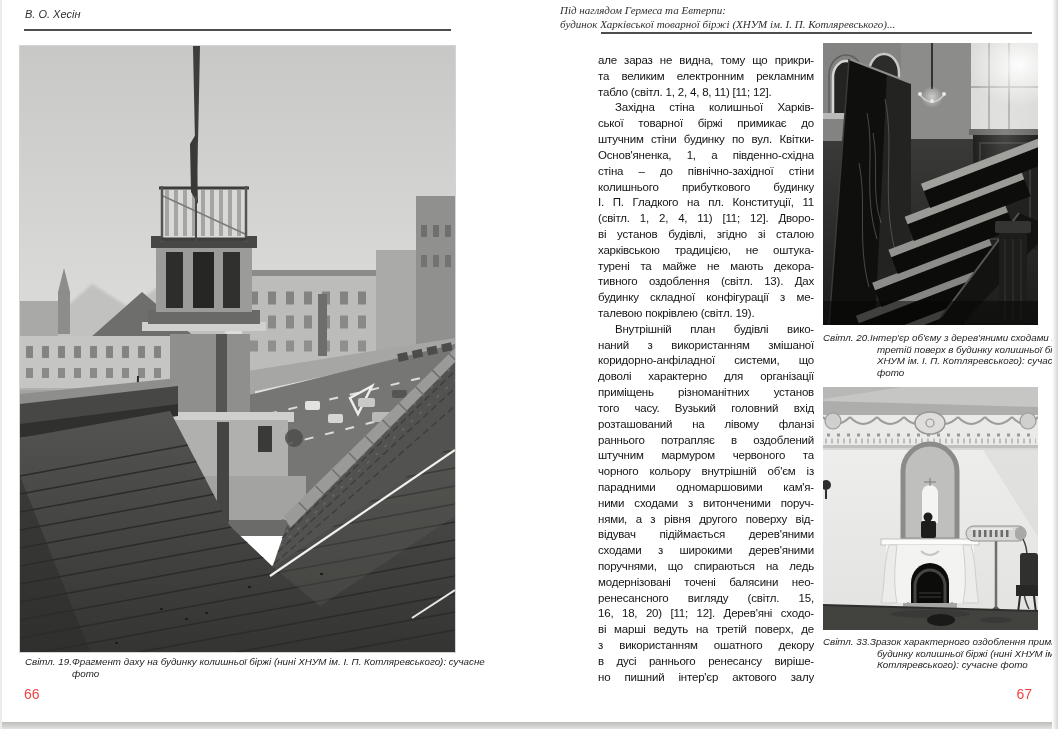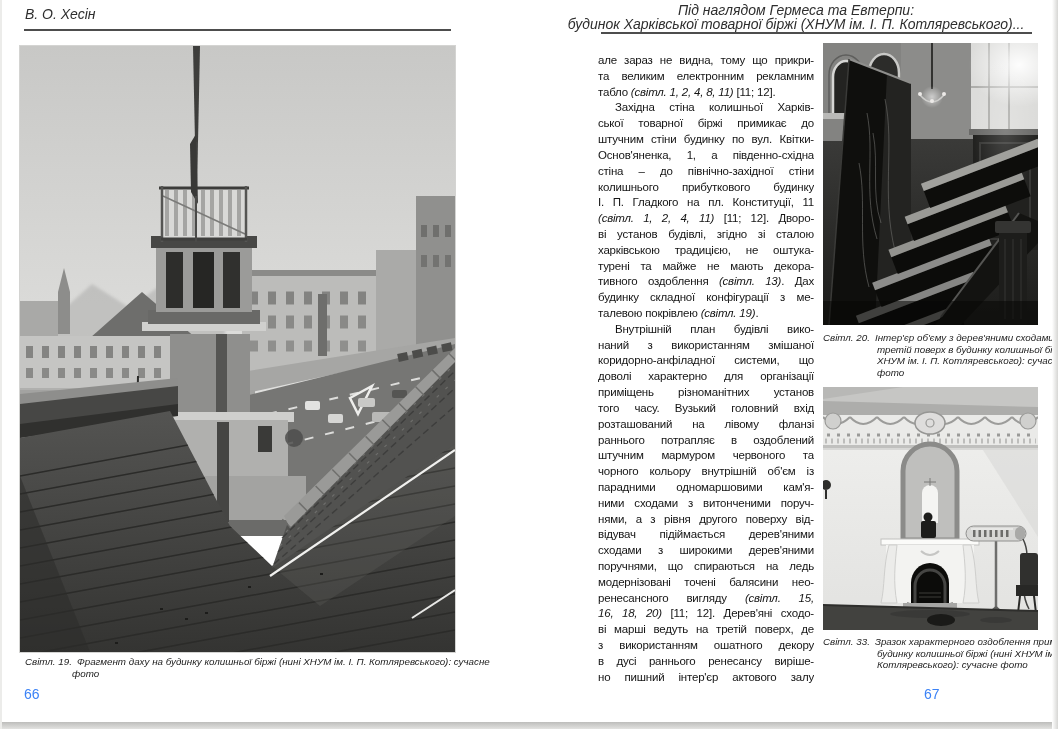--- a/index.html
+++ b/index.html
@@ -1,51 +1,51 @@
 <!DOCTYPE html>
 <html><head>
 <meta charset="utf-8">
 <style>
   html,body{margin:0;padding:0;background:#fff;}
   .spread{
     position:relative;width:1058px;height:729px;background:#ffffff;overflow:hidden;
     font-family:"Liberation Sans", sans-serif;color:#1a1a1a;
   }
   
-  .running-head{position:absolute;font-style:italic;font-size:14px;color:#2e2e2e;line-height:13.5px;}
+  .running-head{position:absolute;font-style:italic;font-size:11px;color:#2e2e2e;line-height:13.5px;}
   .left-head{left:25px;top:8px;}
-  .right-head{left:560px;top:4px;width:472px;text-align:center;}
+  .right-head{left:560px;top:4px;width:472px;text-align:left;font-family:Liberation Serif, serif;}
   .rule{position:absolute;height:2px;background:#4d4d4d;}
   .left-rule{left:24px;top:29px;width:427px;}
   .right-rule{left:601px;top:32px;width:431px;}
   
   .photo{position:absolute;margin:0;padding:0;line-height:0;}
   .photo svg{display:block;}
   .photo19{left:20px;top:46px;width:435px;height:606px;outline:1px solid #d4d4d2;}
   .photo20{left:823px;top:43px;width:215px;height:282px;}
   .photo21{left:823px;top:387px;width:215px;height:243px;}
   
   .caption{position:absolute;font-style:italic;font-size:9.8px;line-height:11.6px;color:#1c1c1c;}
   .cap19{left:25px;top:656px;width:430px;padding-left:47px;text-indent:-47px;}
   .cap20{left:823px;top:332px;width:215px;padding-left:54px;text-indent:-54px;}
   .cap21{left:823px;top:636px;width:215px;padding-left:54px;text-indent:-54px;}
-  .cap-label{padding-right:5px;font-style:italic;}
-  
-  .pagenum{position:absolute;font-size:14px;color:#3b82f6;}
+  .cap-label{font-style:italic;}
+  
+  .pagenum{position:absolute;font-size:14px;color:#ef4444;}
   .num66{left:24px;top:686px;}
-  .num67{left:924px;top:686px;width:72px;text-align:left;}
+  .num67{left:960px;top:686px;width:72px;text-align:right;}
   
   .bodycol{position:absolute;left:598px;top:53px;width:216px;height:660px;overflow:hidden;}
   .bline{
     font-size:11.5px;letter-spacing:-0.2px;line-height:15.82px;height:15.82px;overflow:hidden;
     text-align:justify;text-align-last:justify;color:#141414;
   }
   .bline.endline{text-align:left;text-align-last:left;}
   .bline.ind{text-indent:17px;}
-  .it{font-style:italic;}
+  .it{}
   
   .scan-edge{position:absolute;}
   .edge-bottom{left:0;top:722px;width:1058px;height:7px;background:linear-gradient(#bdbdbb,#e2e2e0);}
   .edge-right{left:1052px;top:0;width:6px;height:729px;background:linear-gradient(90deg,#ffffff,#d6d6d4);}
   .edge-left{left:0;top:0;width:2px;height:729px;background:#ececea;}
 </style>
 </head>
 <body>
 
 <div class="spread">

